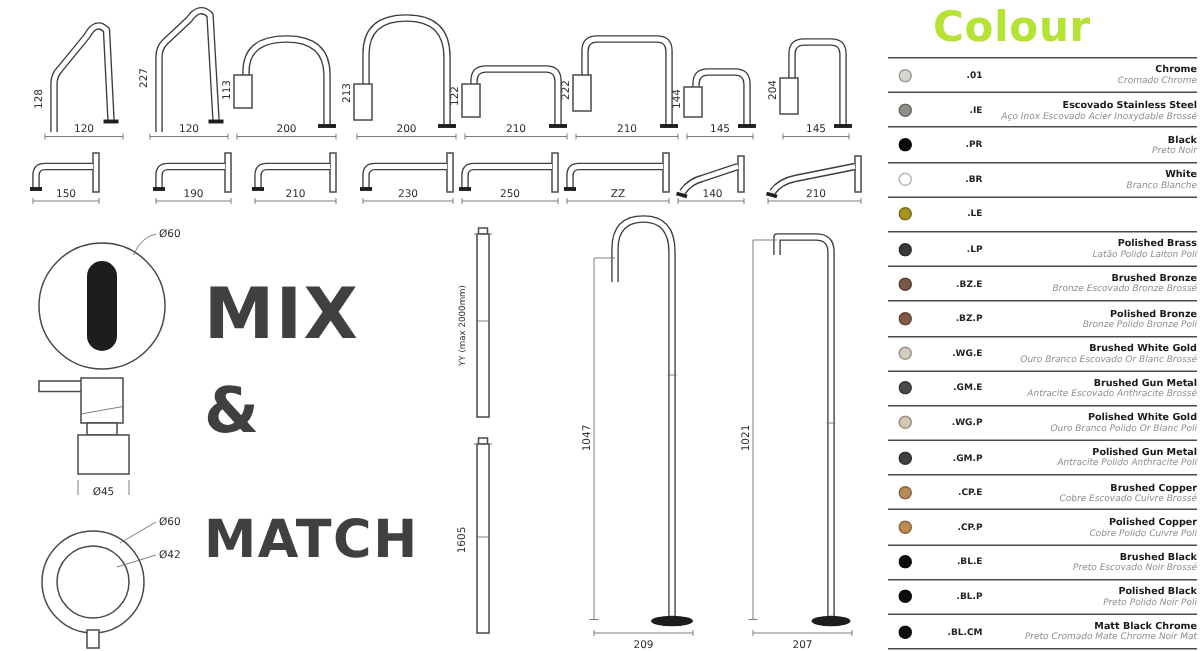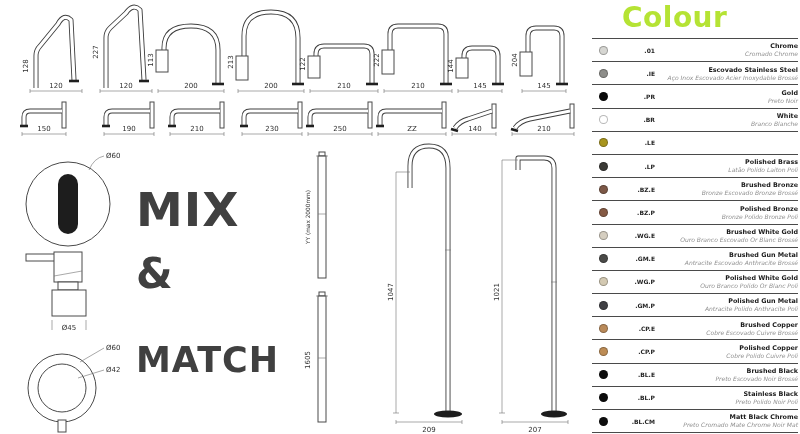--- a/index.html
+++ b/index.html
@@ -268,21 +268,21 @@
       <span class="names">
         <div class="nm">Escovado Stainless Steel</div>
         <div class="sb">Aço Inox Escovado Acier Inoxydable Brossé</div>
       </span>
     </div>
 
     <div class="finish-row">
       <span class="sw" style="background: rgb(10, 10, 10);"></span>
       <span class="code">.PR</span>
       <span class="names">
-        <div class="nm">Gold</div>
+        <div class="nm">Black</div>
         <div class="sb">Preto Noir</div>
       </span>
     </div>
 
     <div class="finish-row">
       <span class="sw" style="background: rgb(255, 255, 255);"></span>
       <span class="code">.BR</span>
       <span class="names">
         <div class="nm">White</div>
         <div class="sb">Branco Blanche</div>
@@ -381,21 +381,21 @@
       <span class="names">
         <div class="nm">Brushed Black</div>
         <div class="sb">Preto Escovado Noir Brossé</div>
       </span>
     </div>
 
     <div class="finish-row">
       <span class="sw" style="background: rgb(12, 12, 12);"></span>
       <span class="code">.BL.P</span>
       <span class="names">
-        <div class="nm">Stainless Black</div>
+        <div class="nm">Polished Black</div>
         <div class="sb">Preto Polido Noir Poli</div>
       </span>
     </div>
 
     <div class="finish-row">
       <span class="sw" style="background: rgb(14, 14, 14);"></span>
       <span class="code">.BL.CM</span>
       <span class="names">
         <div class="nm">Matt Black Chrome</div>
         <div class="sb">Preto Cromado Mate Chrome Noir Mat</div>

